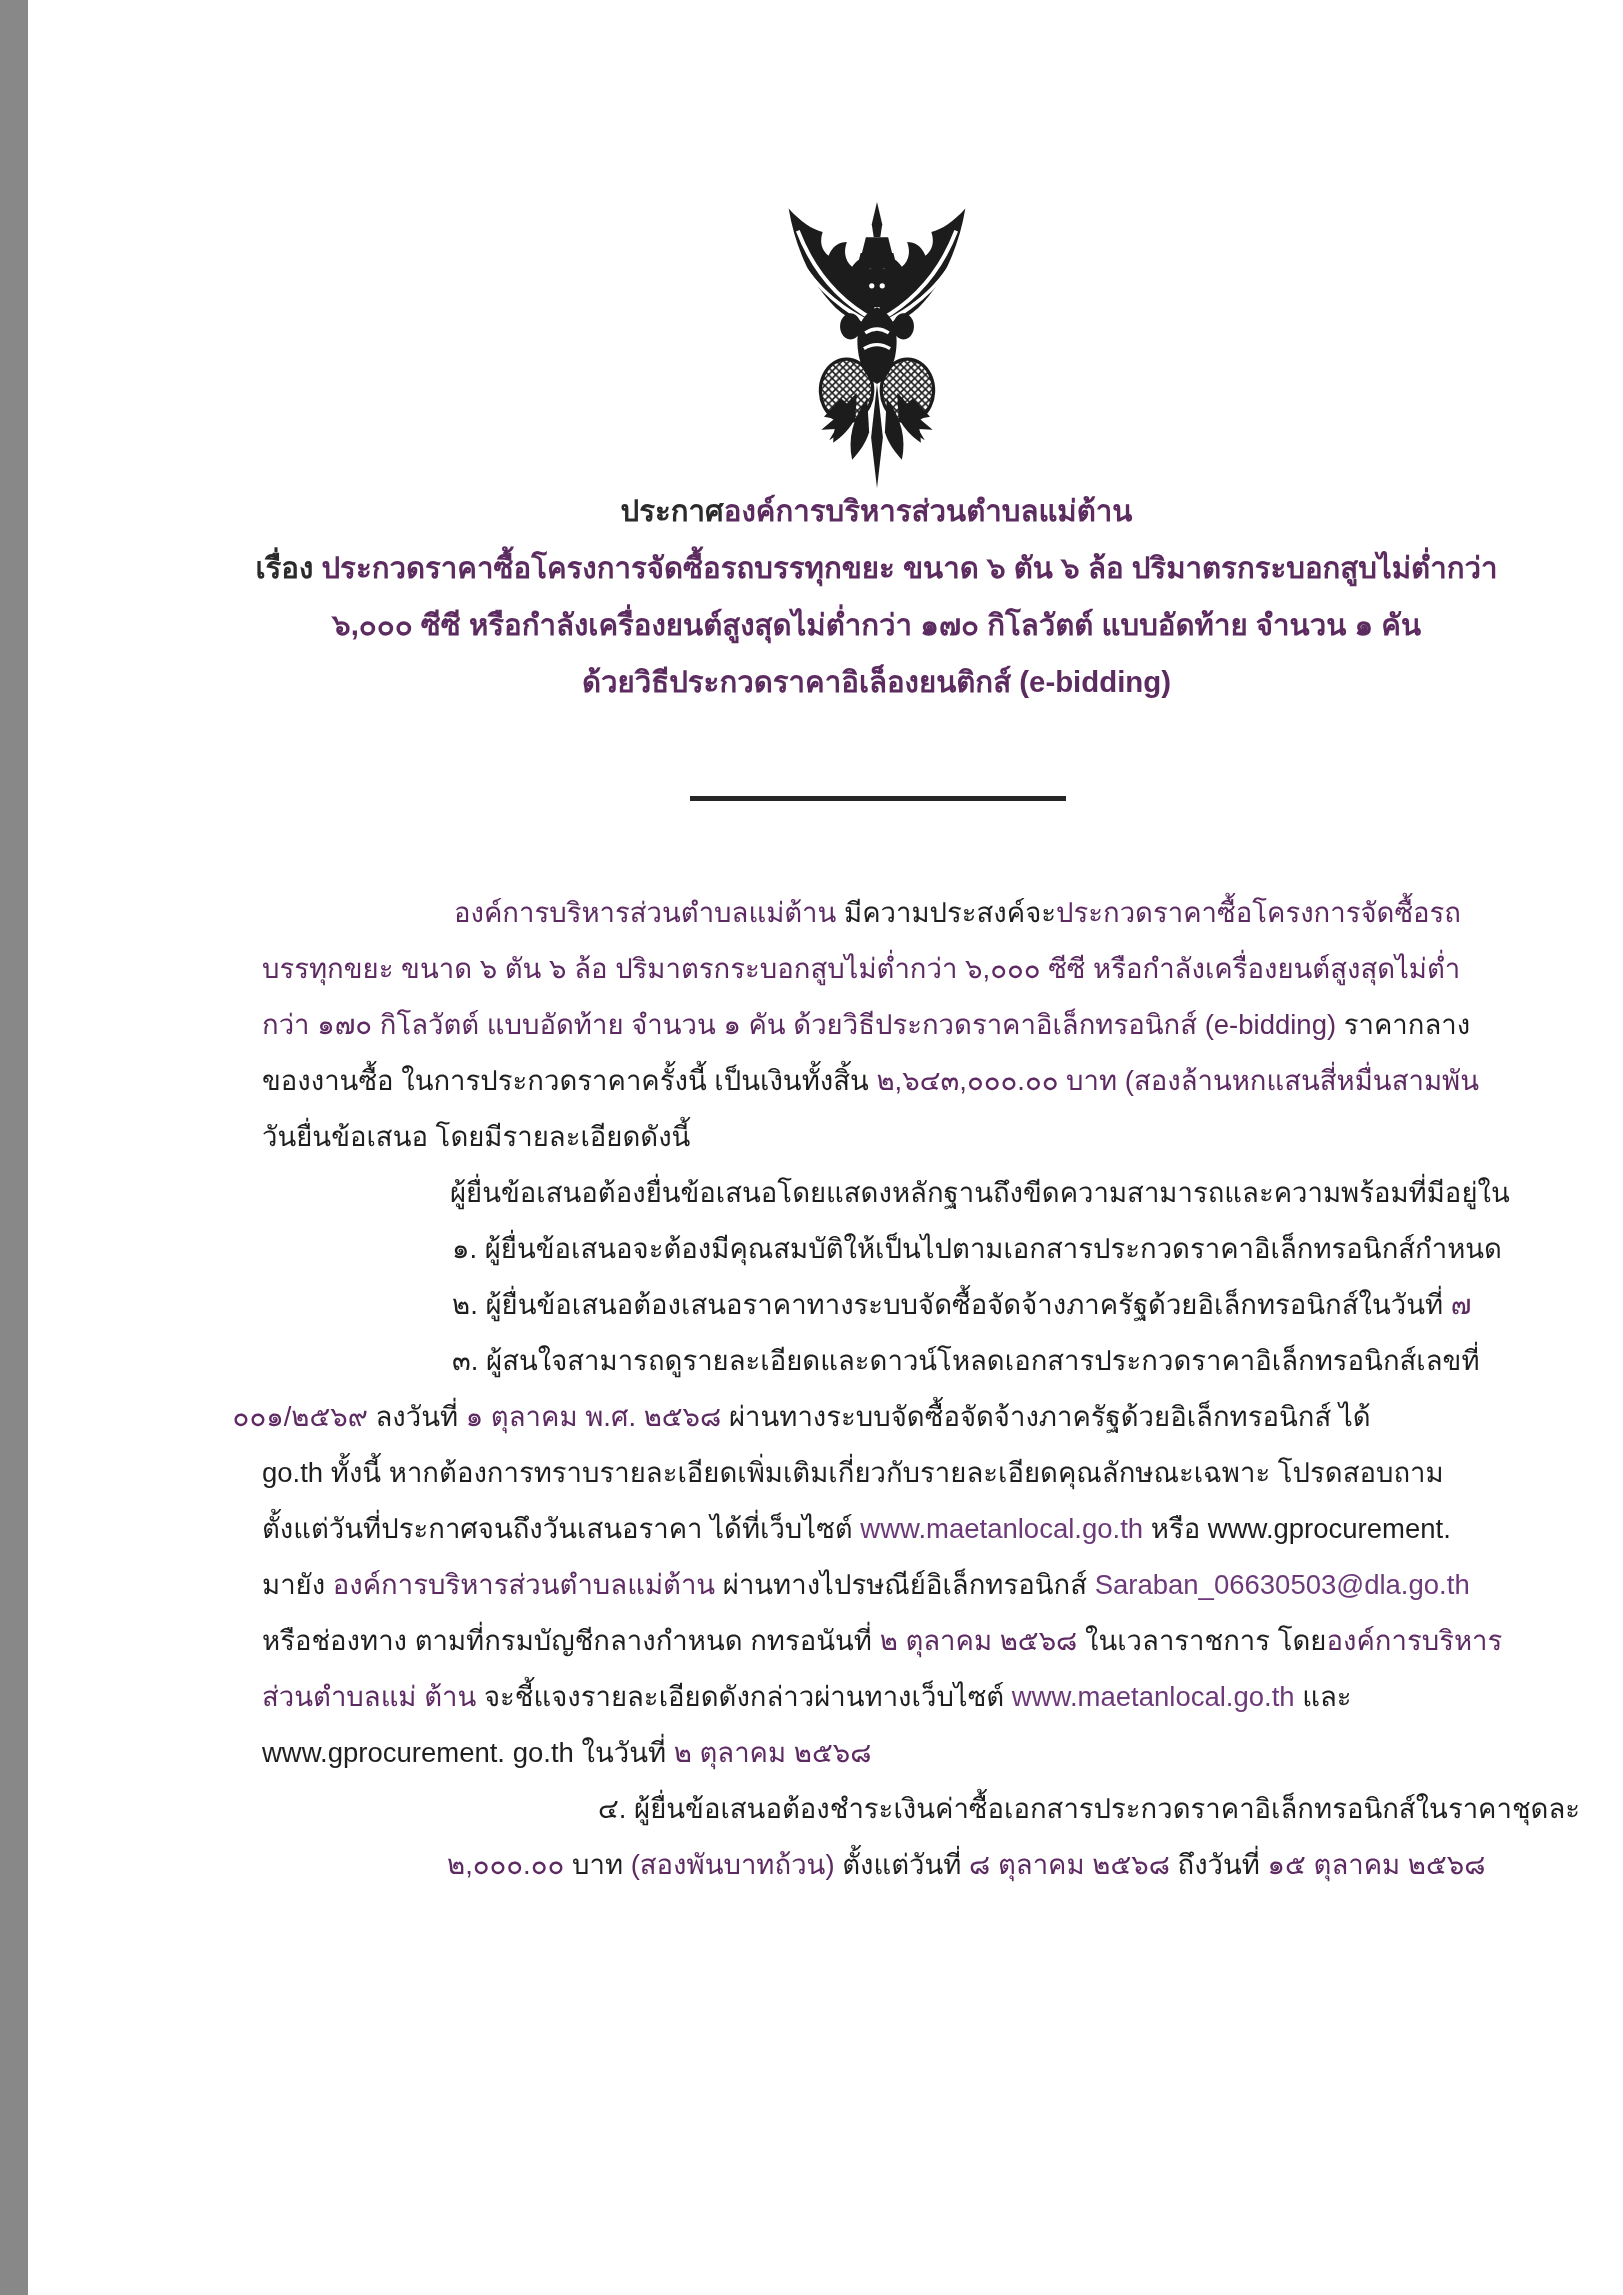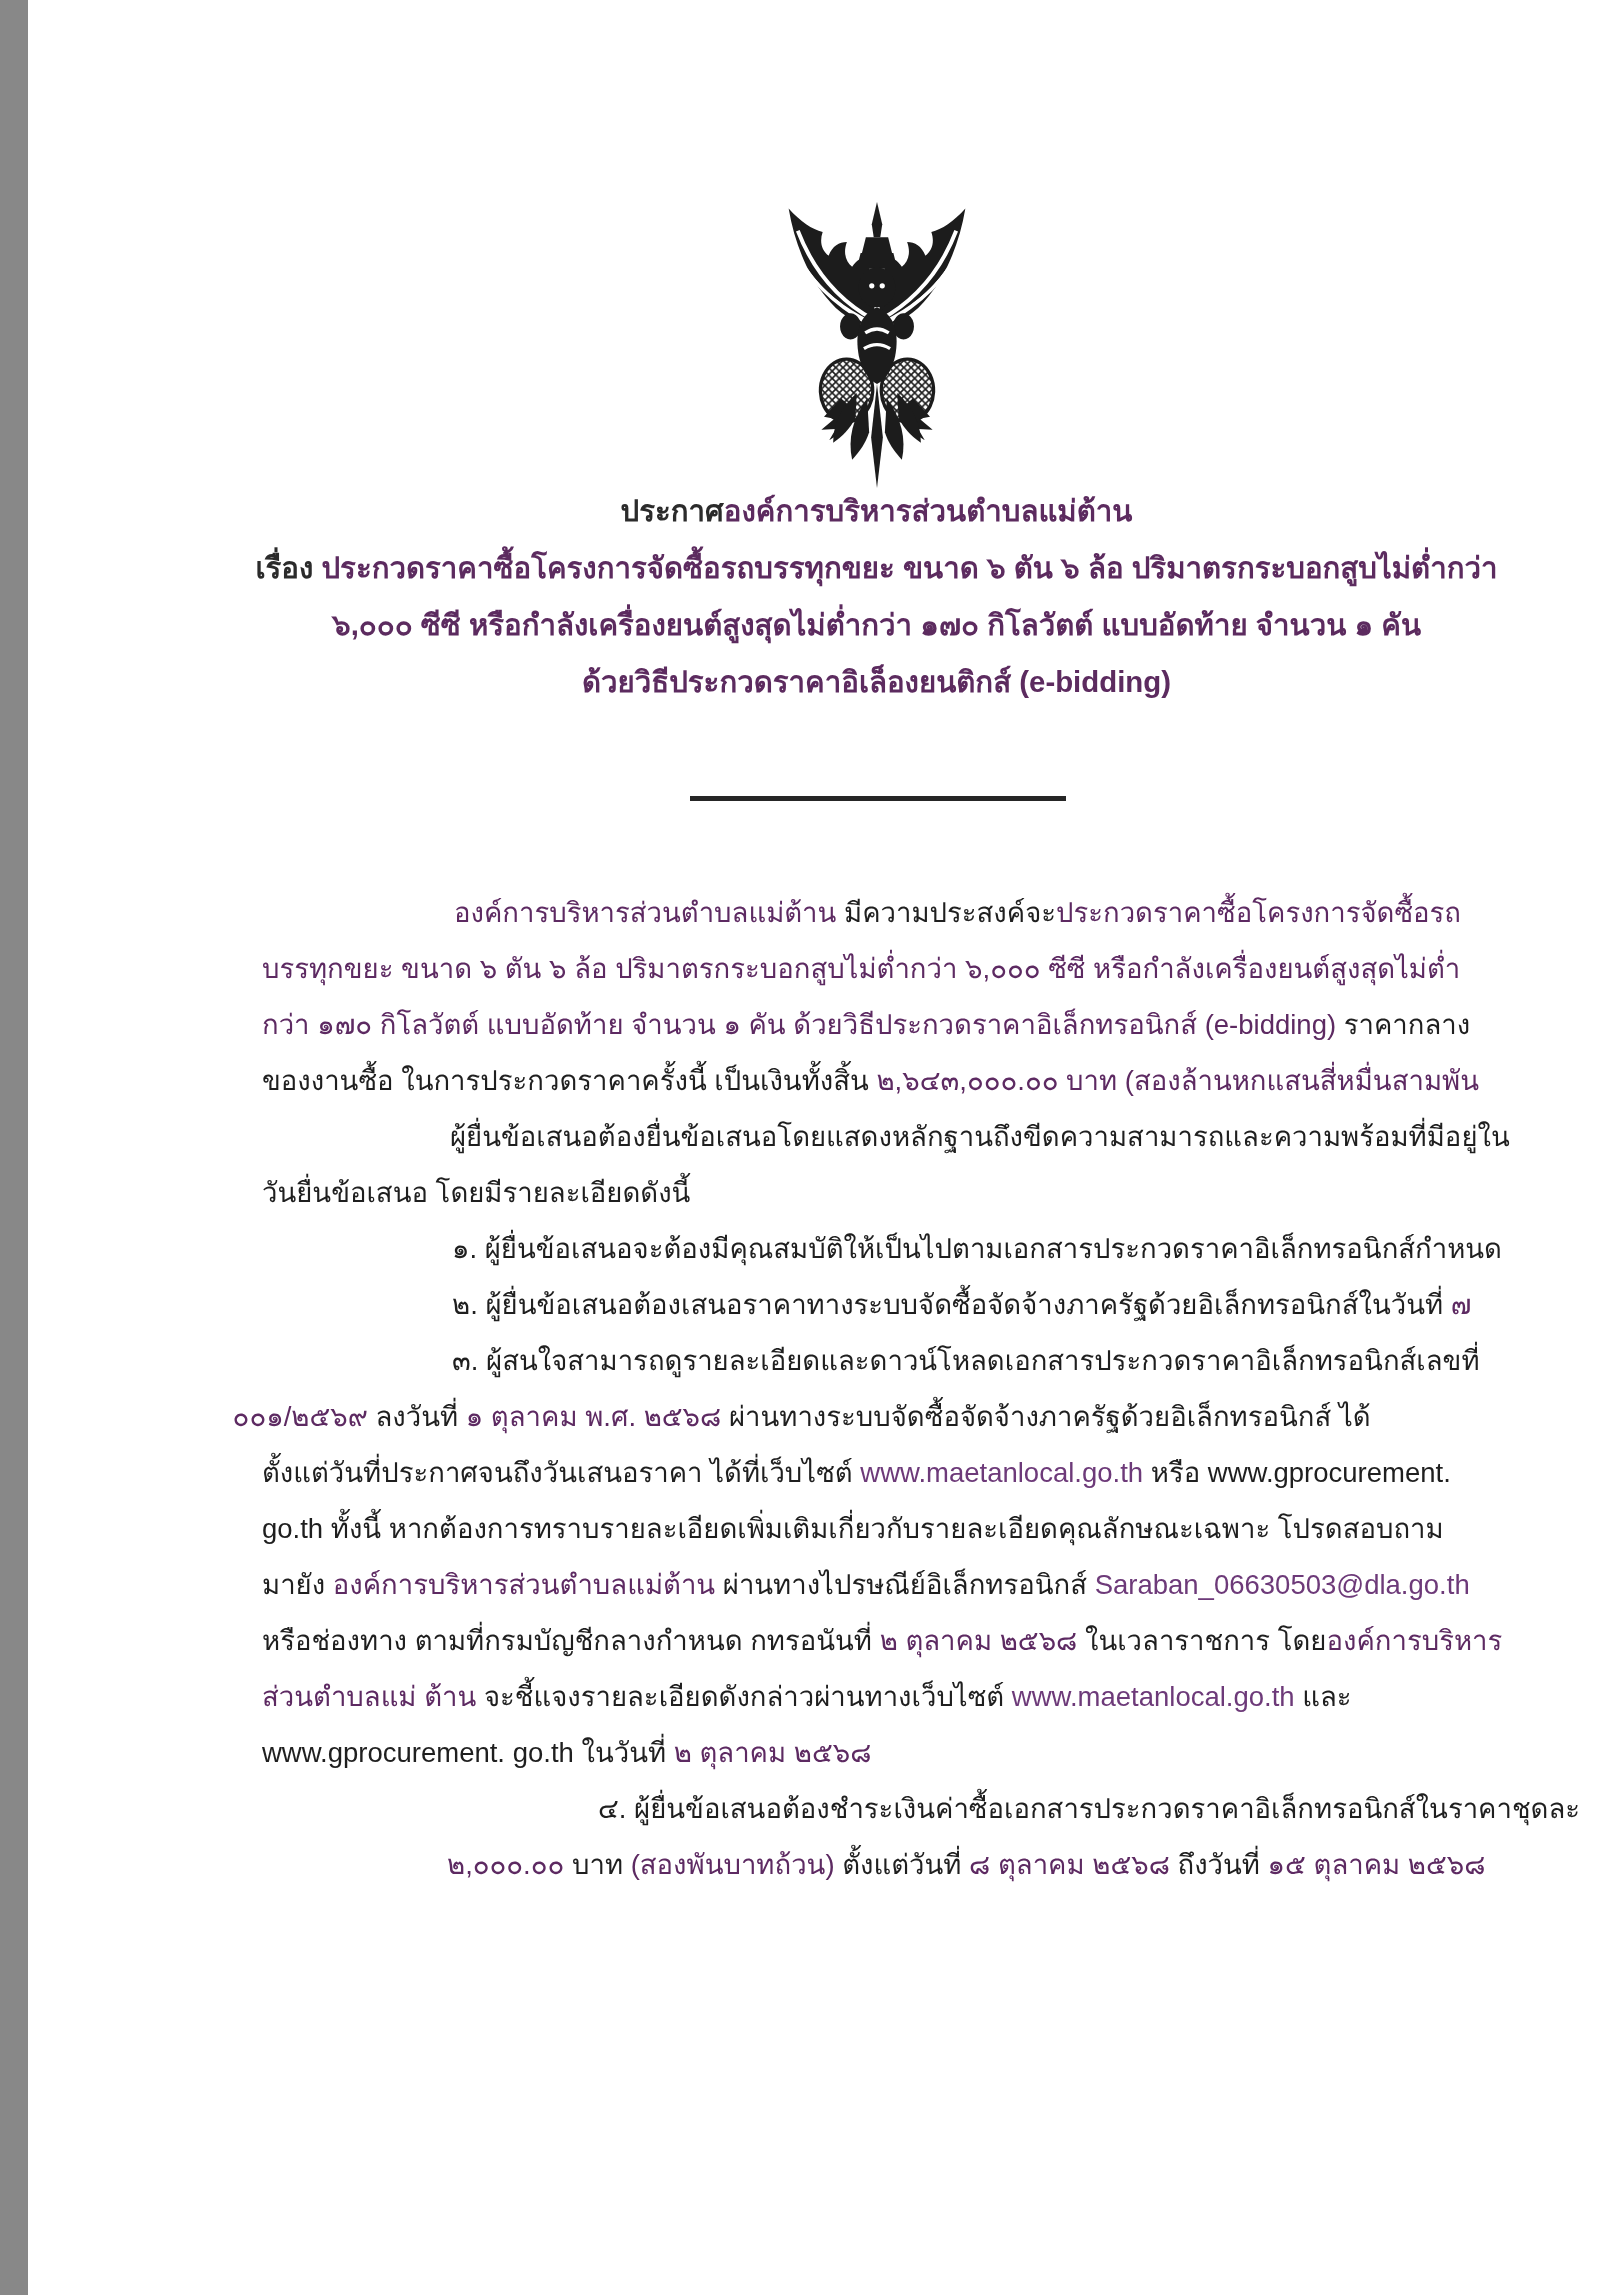--- a/index.html
+++ b/index.html
@@ -70,28 +70,28 @@
       <div class="title-line"><span class="seg-purple">ด้วยวิธีประกวดราคาอิเล็องยนติกส์ (e-bidding)</span></div>
     </div>
 
   <div class="divider"></div>
 
   <div class="body-block">
       <div class="line" style="padding-left: 192px;"><span class="seg-purple">องค์การบริหารส่วนตำบลแม่ต้าน </span><span class="seg-dark">มีความประสงค์จะ</span><span class="seg-purple">ประกวดราคาซื้อโครงการจัดซื้อรถ</span></div>
       <div class="line"><span class="seg-purple">บรรทุกขยะ ขนาด ๖ ตัน ๖ ล้อ ปริมาตรกระบอกสูบไม่ต่ำกว่า ๖,๐๐๐ ซีซี หรือกำลังเครื่องยนต์สูงสุดไม่ต่ำ</span></div>
       <div class="line"><span class="seg-purple">กว่า ๑๗๐ กิโลวัตต์ แบบอัดท้าย จำนวน ๑ คัน ด้วยวิธีประกวดราคาอิเล็กทรอนิกส์ (e-bidding) </span><span class="seg-dark">ราคากลาง</span></div>
       <div class="line"><span class="seg-dark">ของงานซื้อ ในการประกวดราคาครั้งนี้ เป็นเงินทั้งสิ้น </span><span class="seg-purple">๒,๖๔๓,๐๐๐.๐๐  บาท (สองล้านหกแสนสี่หมื่นสามพัน</span></div>
+      <div class="line"><span class="seg-dark">วันยื่นข้อเสนอ โดยมีรายละเอียดดังนี้</span></div>
       <div class="line" style="padding-left: 188px;"><span class="seg-dark">ผู้ยื่นข้อเสนอต้องยื่นข้อเสนอโดยแสดงหลักฐานถึงขีดความสามารถและความพร้อมที่มีอยู่ใน</span></div>
-      <div class="line"><span class="seg-dark">วันยื่นข้อเสนอ โดยมีรายละเอียดดังนี้</span></div>
       <div class="line" style="padding-left: 190px;"><span class="seg-dark">๑. ผู้ยื่นข้อเสนอจะต้องมีคุณสมบัติให้เป็นไปตามเอกสารประกวดราคาอิเล็กทรอนิกส์กำหนด</span></div>
       <div class="line" style="padding-left: 190px;"><span class="seg-dark">๒. ผู้ยื่นข้อเสนอต้องเสนอราคาทางระบบจัดซื้อจัดจ้างภาครัฐด้วยอิเล็กทรอนิกส์ในวันที่ </span><span class="seg-purple">๗</span></div>
       <div class="line" style="padding-left: 190px;"><span class="seg-dark">๓. ผู้สนใจสามารถดูรายละเอียดและดาวน์โหลดเอกสารประกวดราคาอิเล็กทรอนิกส์เลขที่</span></div>
       <div class="line" style="margin-left: -29.4px;"><span class="seg-purple">๐๐๑/๒๕๖๙ </span><span class="seg-dark">ลงวันที่ </span><span class="seg-purple">๑  ตุลาคม  พ.ศ. ๒๕๖๘ </span><span class="seg-dark">ผ่านทางระบบจัดซื้อจัดจ้างภาครัฐด้วยอิเล็กทรอนิกส์ ได้</span></div>
+      <div class="line"><span class="seg-dark">go.th ทั้งนี้ หากต้องการทราบรายละเอียดเพิ่มเติมเกี่ยวกับรายละเอียดคุณลักษณะเฉพาะ โปรดสอบถาม</span></div>
       <div class="line"><span class="seg-dark">ตั้งแต่วันที่ประกาศจนถึงวันเสนอราคา ได้ที่เว็บไซต์ </span><span class="seg-link">www.maetanlocal.go.th</span><span class="seg-dark"> หรือ www.gprocurement.</span></div>
-      <div class="line"><span class="seg-dark">go.th ทั้งนี้ หากต้องการทราบรายละเอียดเพิ่มเติมเกี่ยวกับรายละเอียดคุณลักษณะเฉพาะ โปรดสอบถาม</span></div>
       <div class="line"><span class="seg-dark">มายัง </span><span class="seg-purple">องค์การบริหารส่วนตำบลแม่ต้าน </span><span class="seg-dark">ผ่านทางไปรษณีย์อิเล็กทรอนิกส์ </span><span class="seg-link">Saraban_06630503@dla.go.th</span></div>
       <div class="line"><span class="seg-dark">หรือช่องทาง ตามที่กรมบัญชีกลางกำหนด กทรอนันที่ </span><span class="seg-purple">๒ ตุลาคม ๒๕๖๘ </span><span class="seg-dark">ในเวลาราชการ โดย</span><span class="seg-purple">องค์การบริหาร</span></div>
       <div class="line"><span class="seg-purple">ส่วนตำบลแม่ ต้าน </span><span class="seg-dark">จะชี้แจงรายละเอียดดังกล่าวผ่านทางเว็บไซต์ </span><span class="seg-link">www.maetanlocal.go.th</span><span class="seg-dark"> และ</span></div>
       <div class="line"><span class="seg-dark">www.gprocurement. go.th ในวันที่ </span><span class="seg-purple">๒ ตุลาคม ๒๕๖๘</span></div>
       <div class="line" style="padding-left: 336px;"><span class="seg-dark">๔. ผู้ยื่นข้อเสนอต้องชำระเงินค่าซื้อเอกสารประกวดราคาอิเล็กทรอนิกส์ในราคาชุดละ</span></div>
       <div class="line" style="padding-left: 185px;"><span class="seg-purple">๒,๐๐๐.๐๐ </span><span class="seg-dark">บาท </span><span class="seg-purple">(สองพันบาทถ้วน) </span><span class="seg-dark">ตั้งแต่วันที่ </span><span class="seg-purple">๘ ตุลาคม ๒๕๖๘ </span><span class="seg-dark">ถึงวันที่ </span><span class="seg-purple">๑๕ ตุลาคม ๒๕๖๘</span></div>
     </div>
 
 </div>
 

